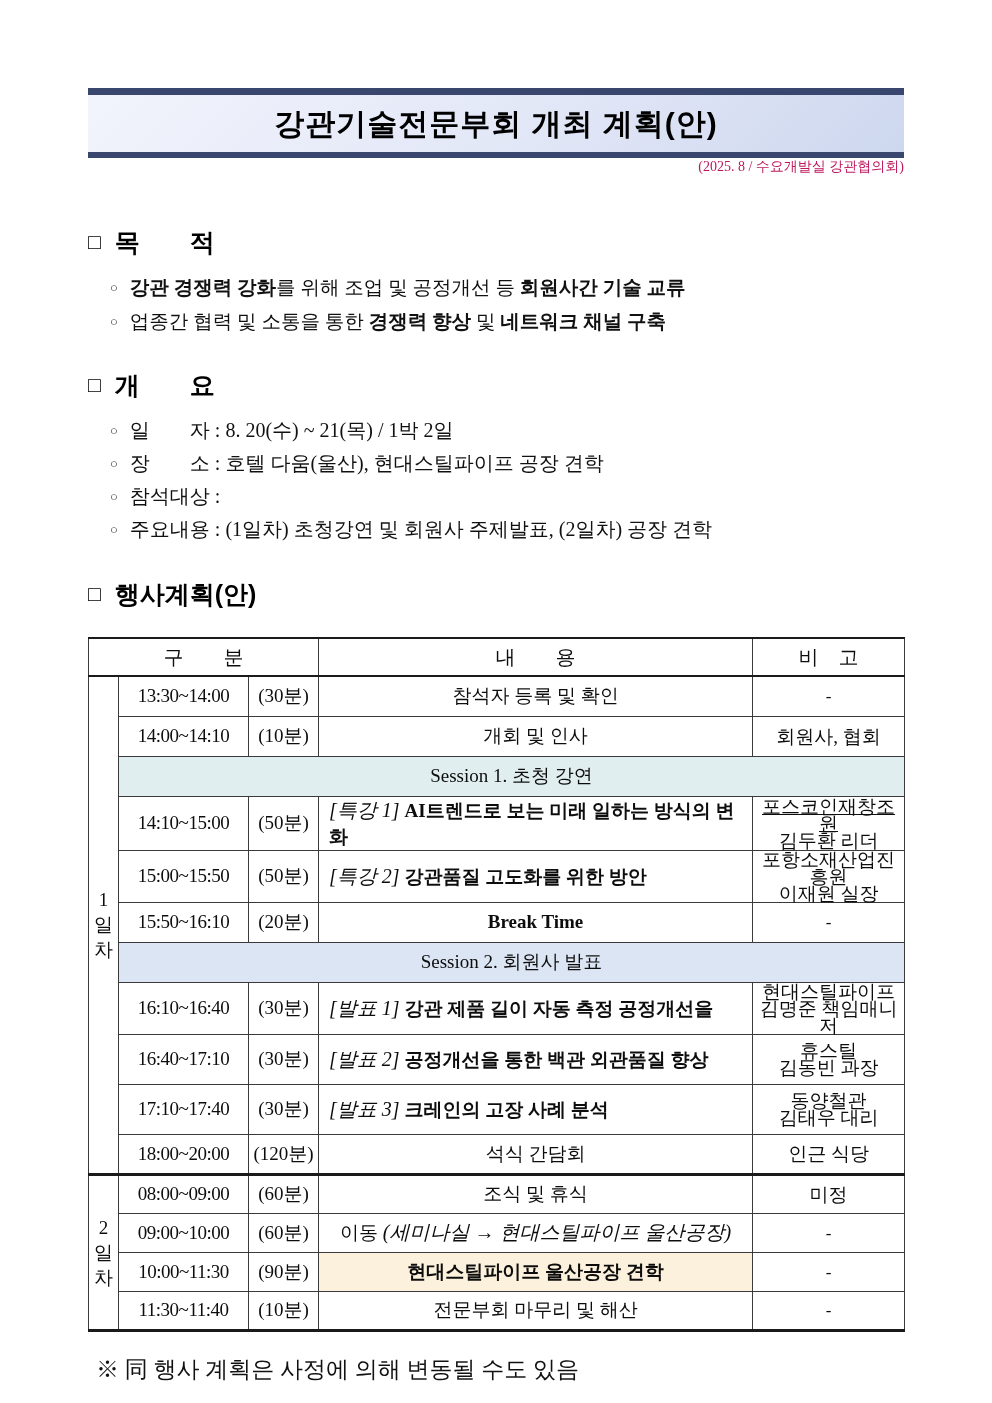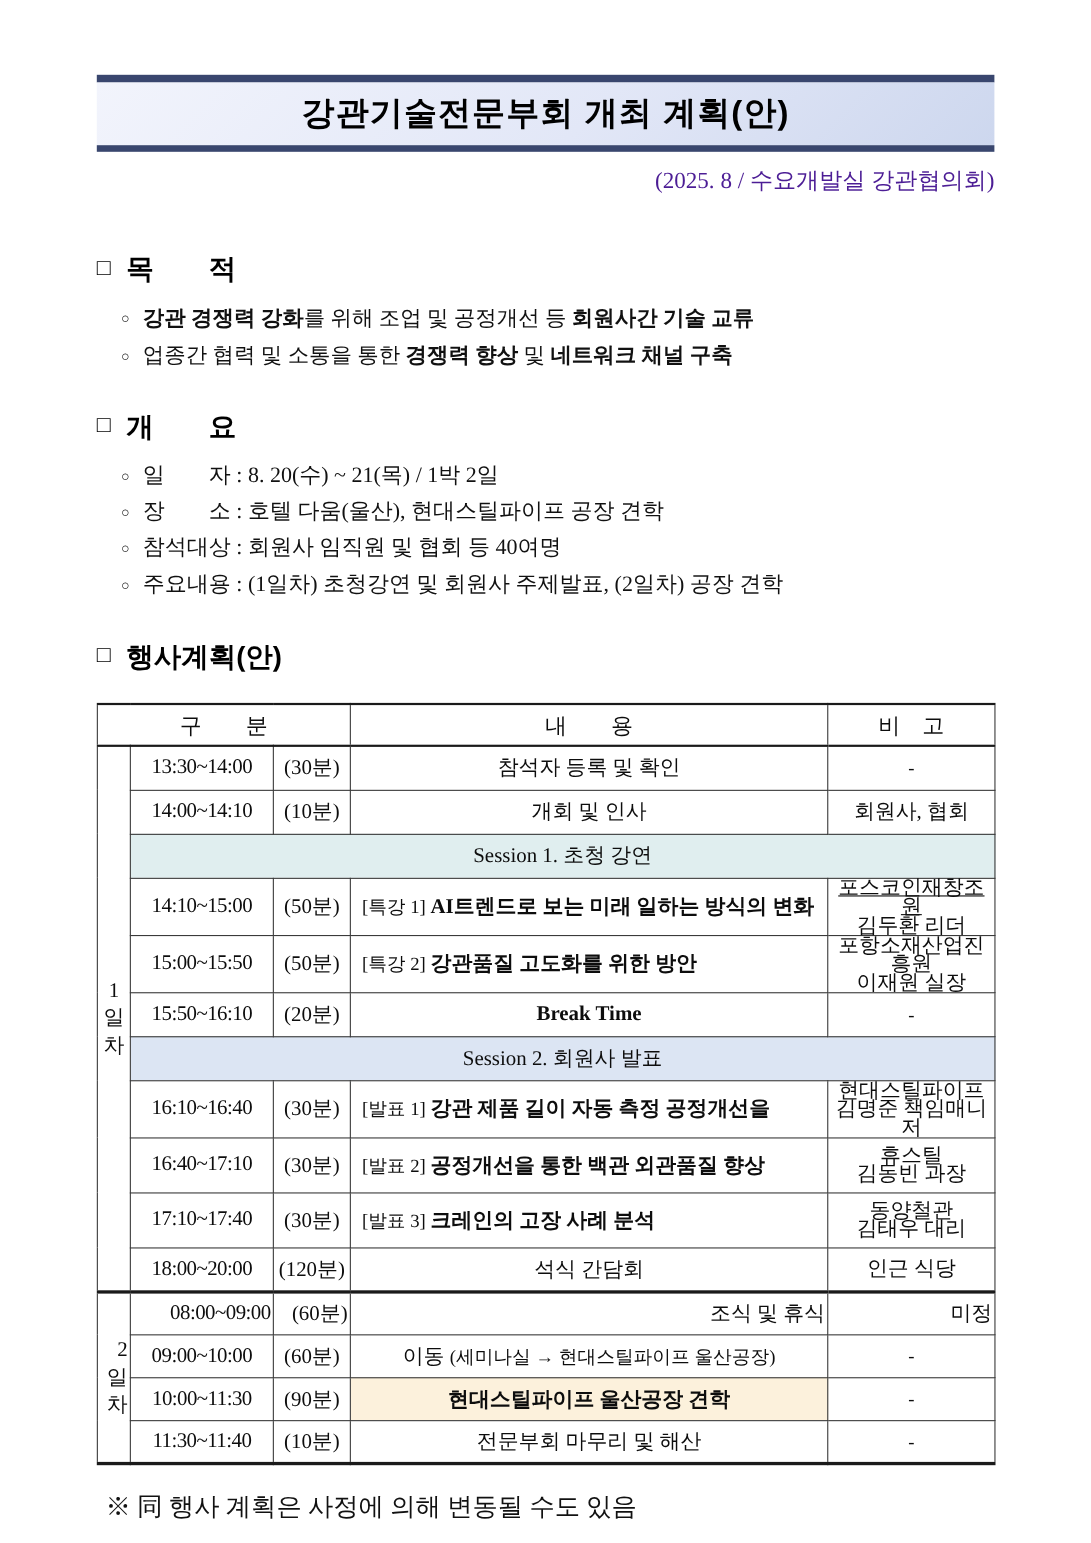--- a/index.html
+++ b/index.html
@@ -6,33 +6,33 @@
     --banner_bar:#39466E; --banner_bg_top:#F2F4FC; --banner_bg_bottom:#CDD7EE;
     --session1_bg:#E0EEEF; --session2_bg:#DCE5F3; --highlight_bg:#FCF1DC;
     --border_dark:#1A1A1A; --border:#3A3A3A; --text:#111111;
   }
   *{box-sizing:border-box;}
   html,body{margin:0;padding:0;}
   body{
     width:992px;height:1403px;background:#ffffff;color:var(--text);
     font-family:"Liberation Serif","DejaVu Serif",serif;
   }
-  .page{width:992px;height:1403px;padding:68px 88px 0 88px;}
+  .page{width:992px;height:1403px;padding:88px 88px 0 88px;}
 
   
   .banner{width:816px;}
   .banner .bar-top{height:7px;background:var(--banner_bar);}
   .banner .bar-bottom{height:6px;background:var(--banner_bar);}
   .banner .body{
     height:57px;line-height:57px;text-align:center;
     background:linear-gradient(135deg,var(--banner_bg_top) 0%, #E2E7F7 55%, var(--banner_bg_bottom) 100%);
     font-family:"Liberation Sans","DejaVu Sans",sans-serif;
     font-weight:bold;font-size:30px;letter-spacing:1px;color:#000;
   }
-  .subtitle{margin-top:12px;text-align:right;font-size:21px;color:#4c1d95;}
+  .subtitle{margin-top:0;text-align:right;font-size:14px;color:#be185d;}
 
   
   .sec-heading{
     font-family:"Liberation Sans","DejaVu Sans",sans-serif;
     font-weight:bold;font-size:25px;color:#000;display:flex;align-items:center;
   }
   .sec-heading .marker{font-weight:normal;font-size:21px;margin-right:14px;position:relative;top:-1px;}
   .h-purpose{margin-top:50px;}
   .h-overview{margin-top:30px;}
   .h-schedule{margin-top:32px;}
@@ -59,31 +59,31 @@
     padding:0 2px;text-align:center;vertical-align:middle;
     font-weight:normal;font-size:19px;color:#0d0d0d;
   }
   table.sched tr.hdr th{height:38px;border-bottom:2px solid var(--border_dark);font-size:20px;}
   table.sched tr.r td{height:40px;}
   table.sched tr.tall td{height:50px;}
   table.sched tr.day2 td{height:39px;}
   td.day{font-size:19px;line-height:25px;white-space:pre-line;padding:0;}
   td.time{font-size:19px;letter-spacing:-0.5px;}
   td.dur{font-size:15px;}
-  td.content .pfx{font-size:17px;}
+  td.content .pfx{font-size:20px;font-style:italic;}
   td.content .b{font-weight:bold;text-align:right;}
   td.content.left{text-align:left;padding-left:10px;}
   td.content.hl{background:var(--highlight_bg);}
   td.session{height:40px;font-size:20px;font-weight:bold;}
   td.s1{background:var(--session1_bg);}
   td.s2{background:var(--session2_bg);}
   td.remark{font-size:13.5px;line-height:17px;white-space:pre-line;}
   td.remark .dash{font-size:17px;}
   td.remark .u{text-decoration:underline;}
-  tr.day2first td{border-top:3px solid var(--border_dark);text-align:right;}
+  tr.day2first td{border-top:3px solid var(--border_dark);}
 
   .footnote{margin-top:22px;margin-left:8px;font-size:23px;color:#111;}
 </style>
 </head>
 <body>
 
 <div class="page">
 
   <div class="banner">
     <div class="bar-top"></div>
@@ -121,21 +121,20 @@
     <div class="ov-line">
       <span class="dot">○</span>
       <span class="lbl">장　　소</span>
         <span class="sep"> : </span>
         <span>호텔 다움(울산), 현대스틸파이프 공장 견학</span>
     </div>
     <div class="ov-line">
       <span class="dot">○</span>
       <span class="lbl">참석대상</span>
         <span class="sep"> : </span>
-        <span>회원사 임직원 및 협회 등 40여명</span>
     </div>
     <div class="ov-line">
       <span class="dot">○</span>
       <span class="lbl">주요내용</span>
         <span class="sep"> : </span>
         <span>(1일차) 초청강연 및 회원사 주제발표, (2일차) 공장 견학</span>
     </div>
   </div>
 
   <div class="sec-heading h-schedule">

